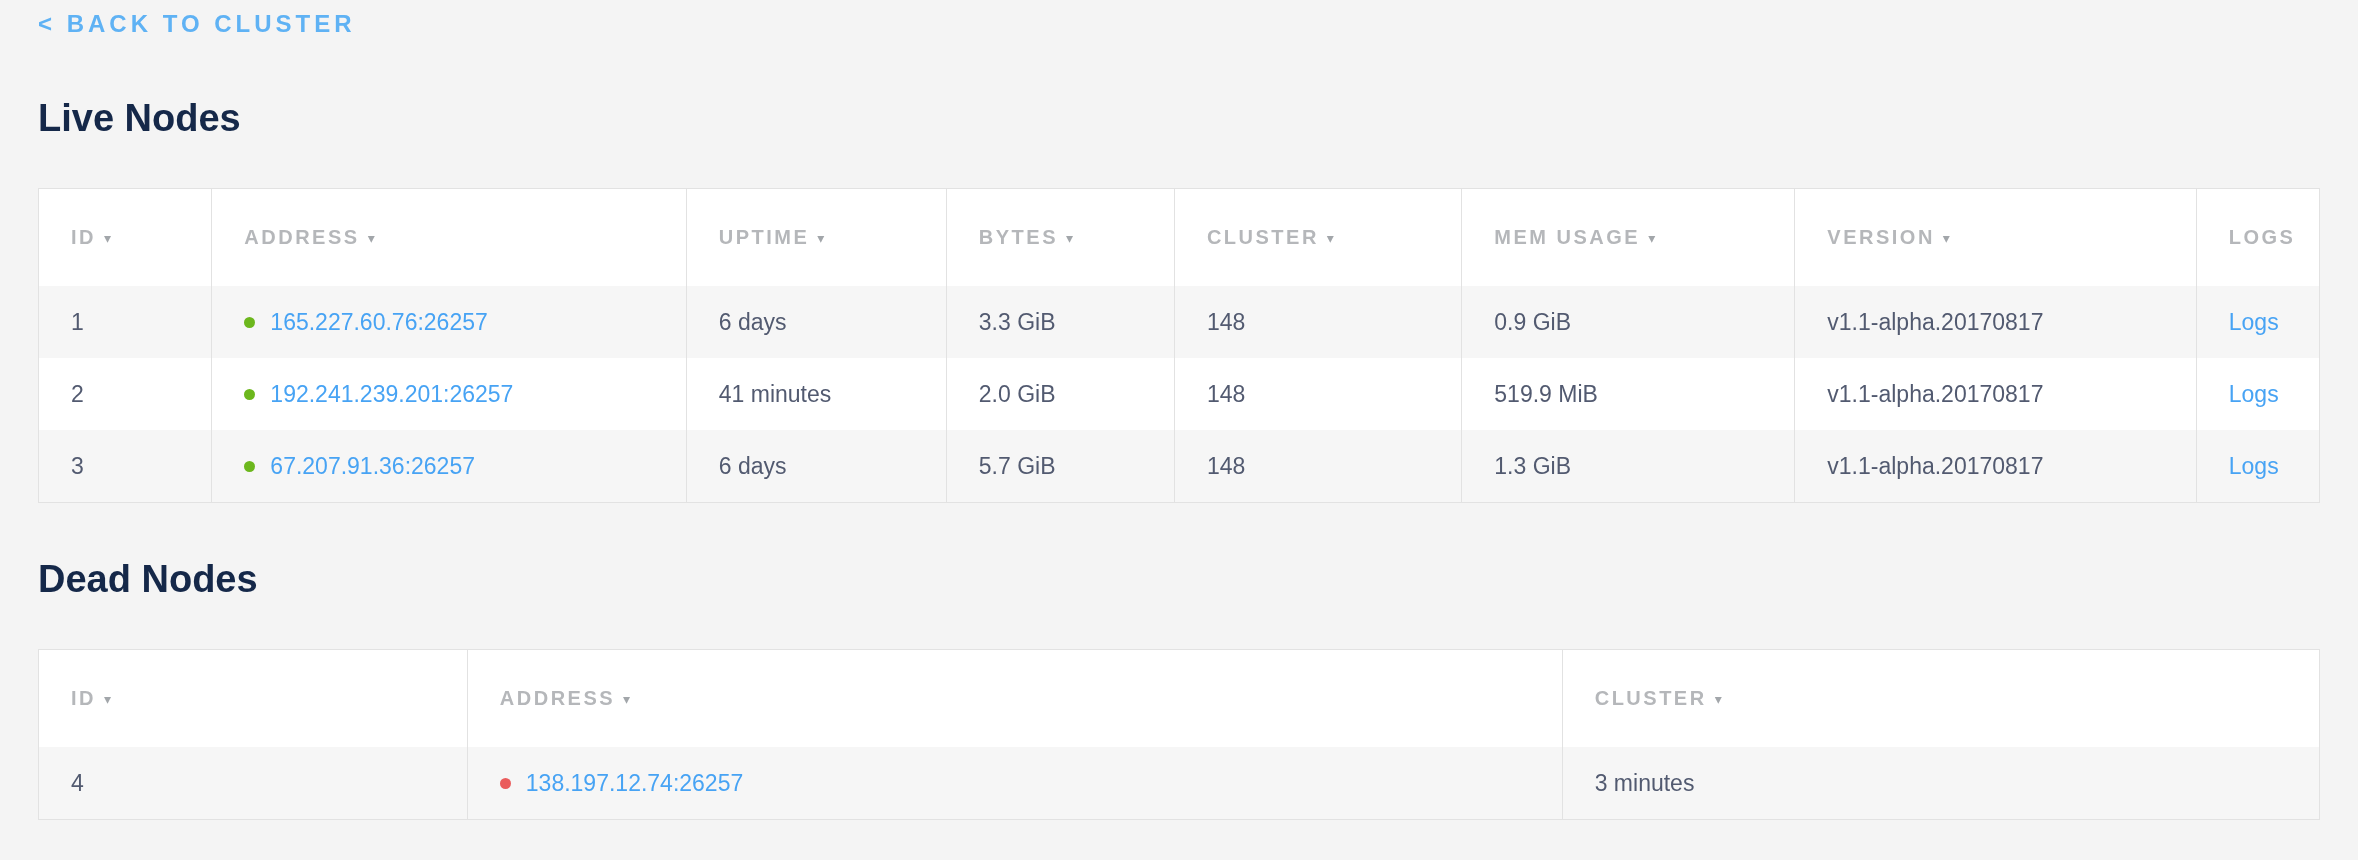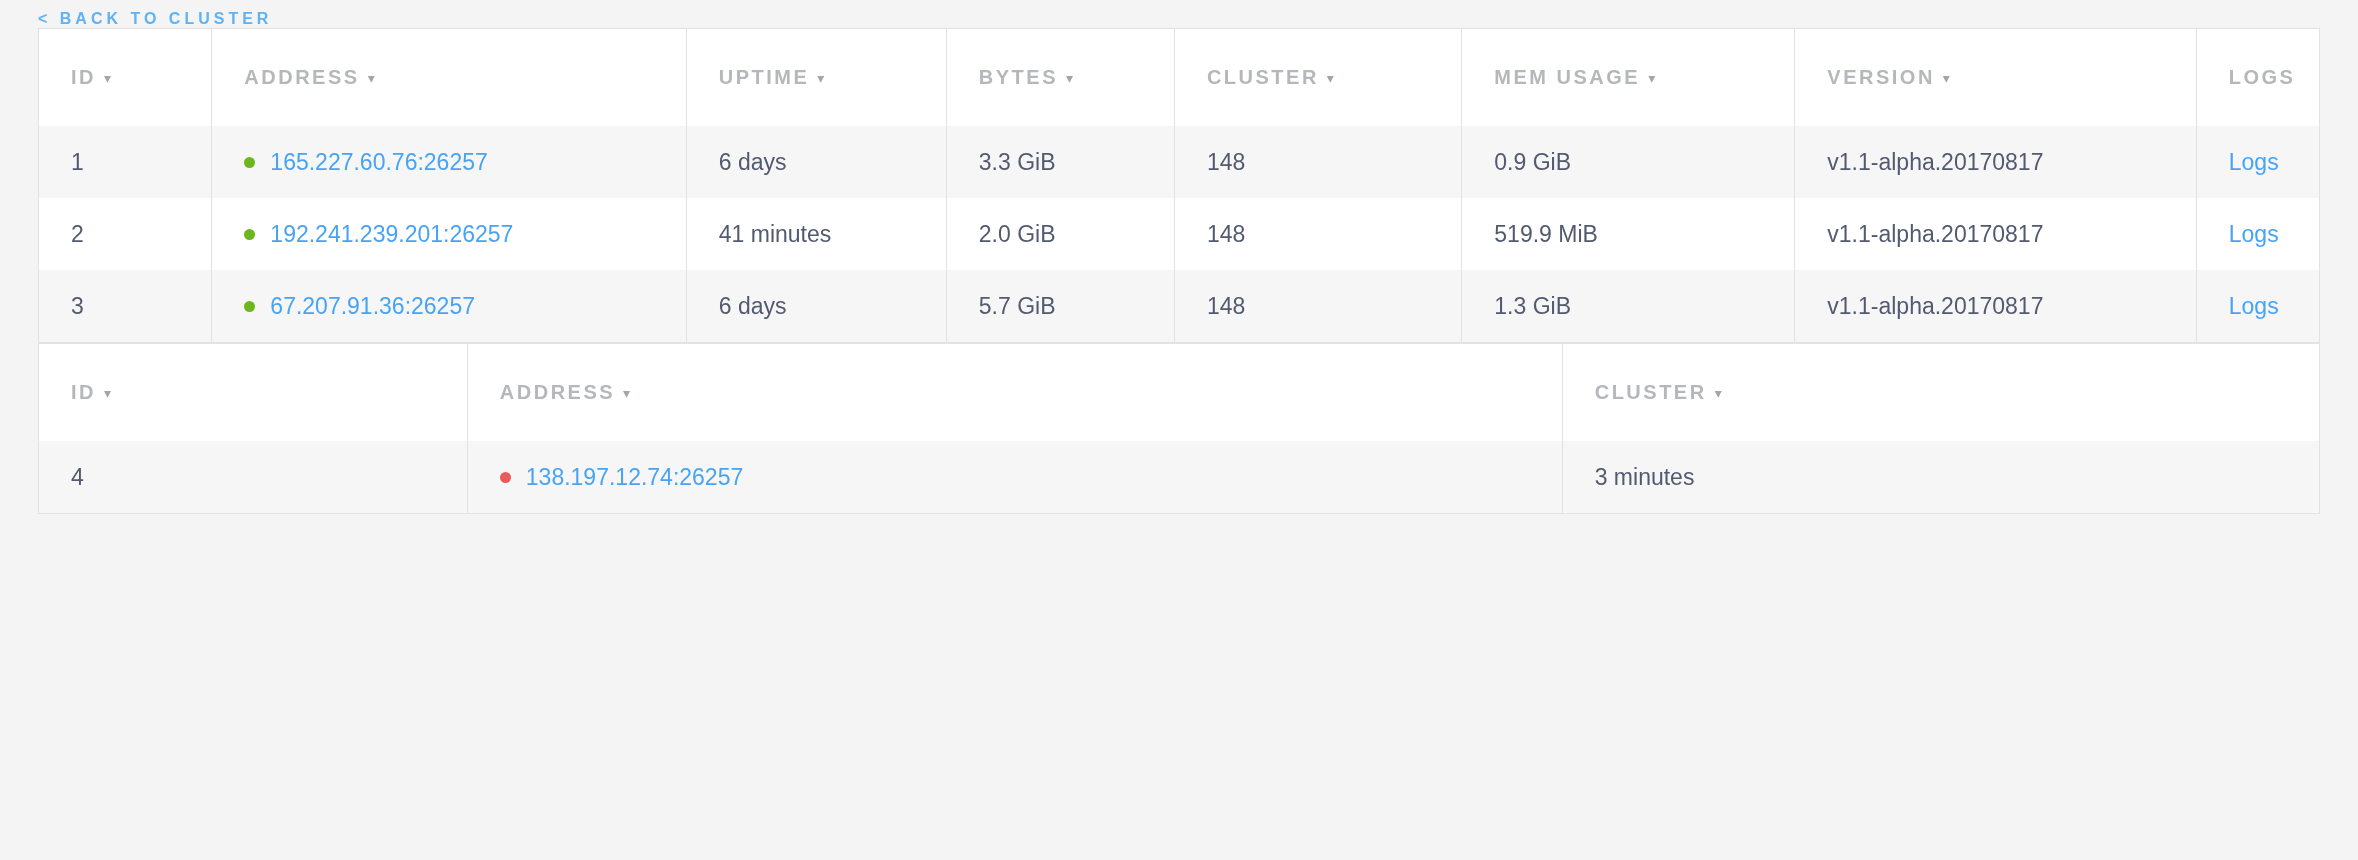--- a/index.html
+++ b/index.html
@@ -9,37 +9,38 @@
     box-sizing: border-box;
     background: var(--page-bg, #f4f4f4);
     font-family: "Liberation Sans", "DejaVu Sans", sans-serif;
     overflow: hidden;
   }
   .page {
     padding: 10px 38px 0 38px;
   }
   .back-link {
     display: inline-block;
-    font-size: 16px;
+    font-size: 24px;
     font-weight: 700;
     letter-spacing: 4px;
     color: var(--back-link, #5fb2f4);
     text-decoration: none;
     cursor: pointer;
   }
   h2.section-title {
     margin: 58px 0 0 0;
     font-size: 38px;
     line-height: 44px;
     font-weight: 700;
     color: var(--heading, #152849);
   }
   h2.section-title.dead { margin-top: 54px; }
   table.nodes-table {
     width: 100%;
+    margin-top: 48px;
     border-collapse: collapse;
     table-layout: fixed;
     background: #ffffff;
     border: 1px solid var(--border, #e2e2e2);
   }
   .nodes-table th, .nodes-table td {
     border-left: 1px solid var(--border, #e2e2e2);
     text-align: left;
     padding: 0 0 0 32px;
     vertical-align: middle;
@@ -100,20 +101,21 @@
   .dead-table col.c2 { width: 33.2%; }
 </style>
 </head>
 <body>
 
 <main class="page">
 
   <a class="back-link">&lt; BACK TO CLUSTER</a>
 
   <section>
+    <h2 class="section-title">Live Nodes</h2>
     <table class="nodes-table live-table" id="live-table">
         <colgroup>
           <col class="c0">
           <col class="c1">
           <col class="c2">
           <col class="c3">
           <col class="c4">
           <col class="c5">
           <col class="c6">
           <col class="c7">
@@ -159,20 +161,21 @@
             <td>148</td>
             <td>1.3 GiB</td>
             <td>v1.1-alpha.20170817</td>
             <td><a class="cell-link">Logs</a></td>
           </tr>
         </tbody>
       </table>
   </section>
 
   <section>
+    <h2 class="section-title dead">Dead Nodes</h2>
     <table class="nodes-table dead-table" id="dead-table">
         <colgroup>
           <col class="c0">
           <col class="c1">
           <col class="c2">
         </colgroup>
         <thead>
           <tr>
             <th class="sortable"><span>ID</span><span class="sort-arrow">▾</span></th>
             <th class="sortable"><span>ADDRESS</span><span class="sort-arrow">▾</span></th>

